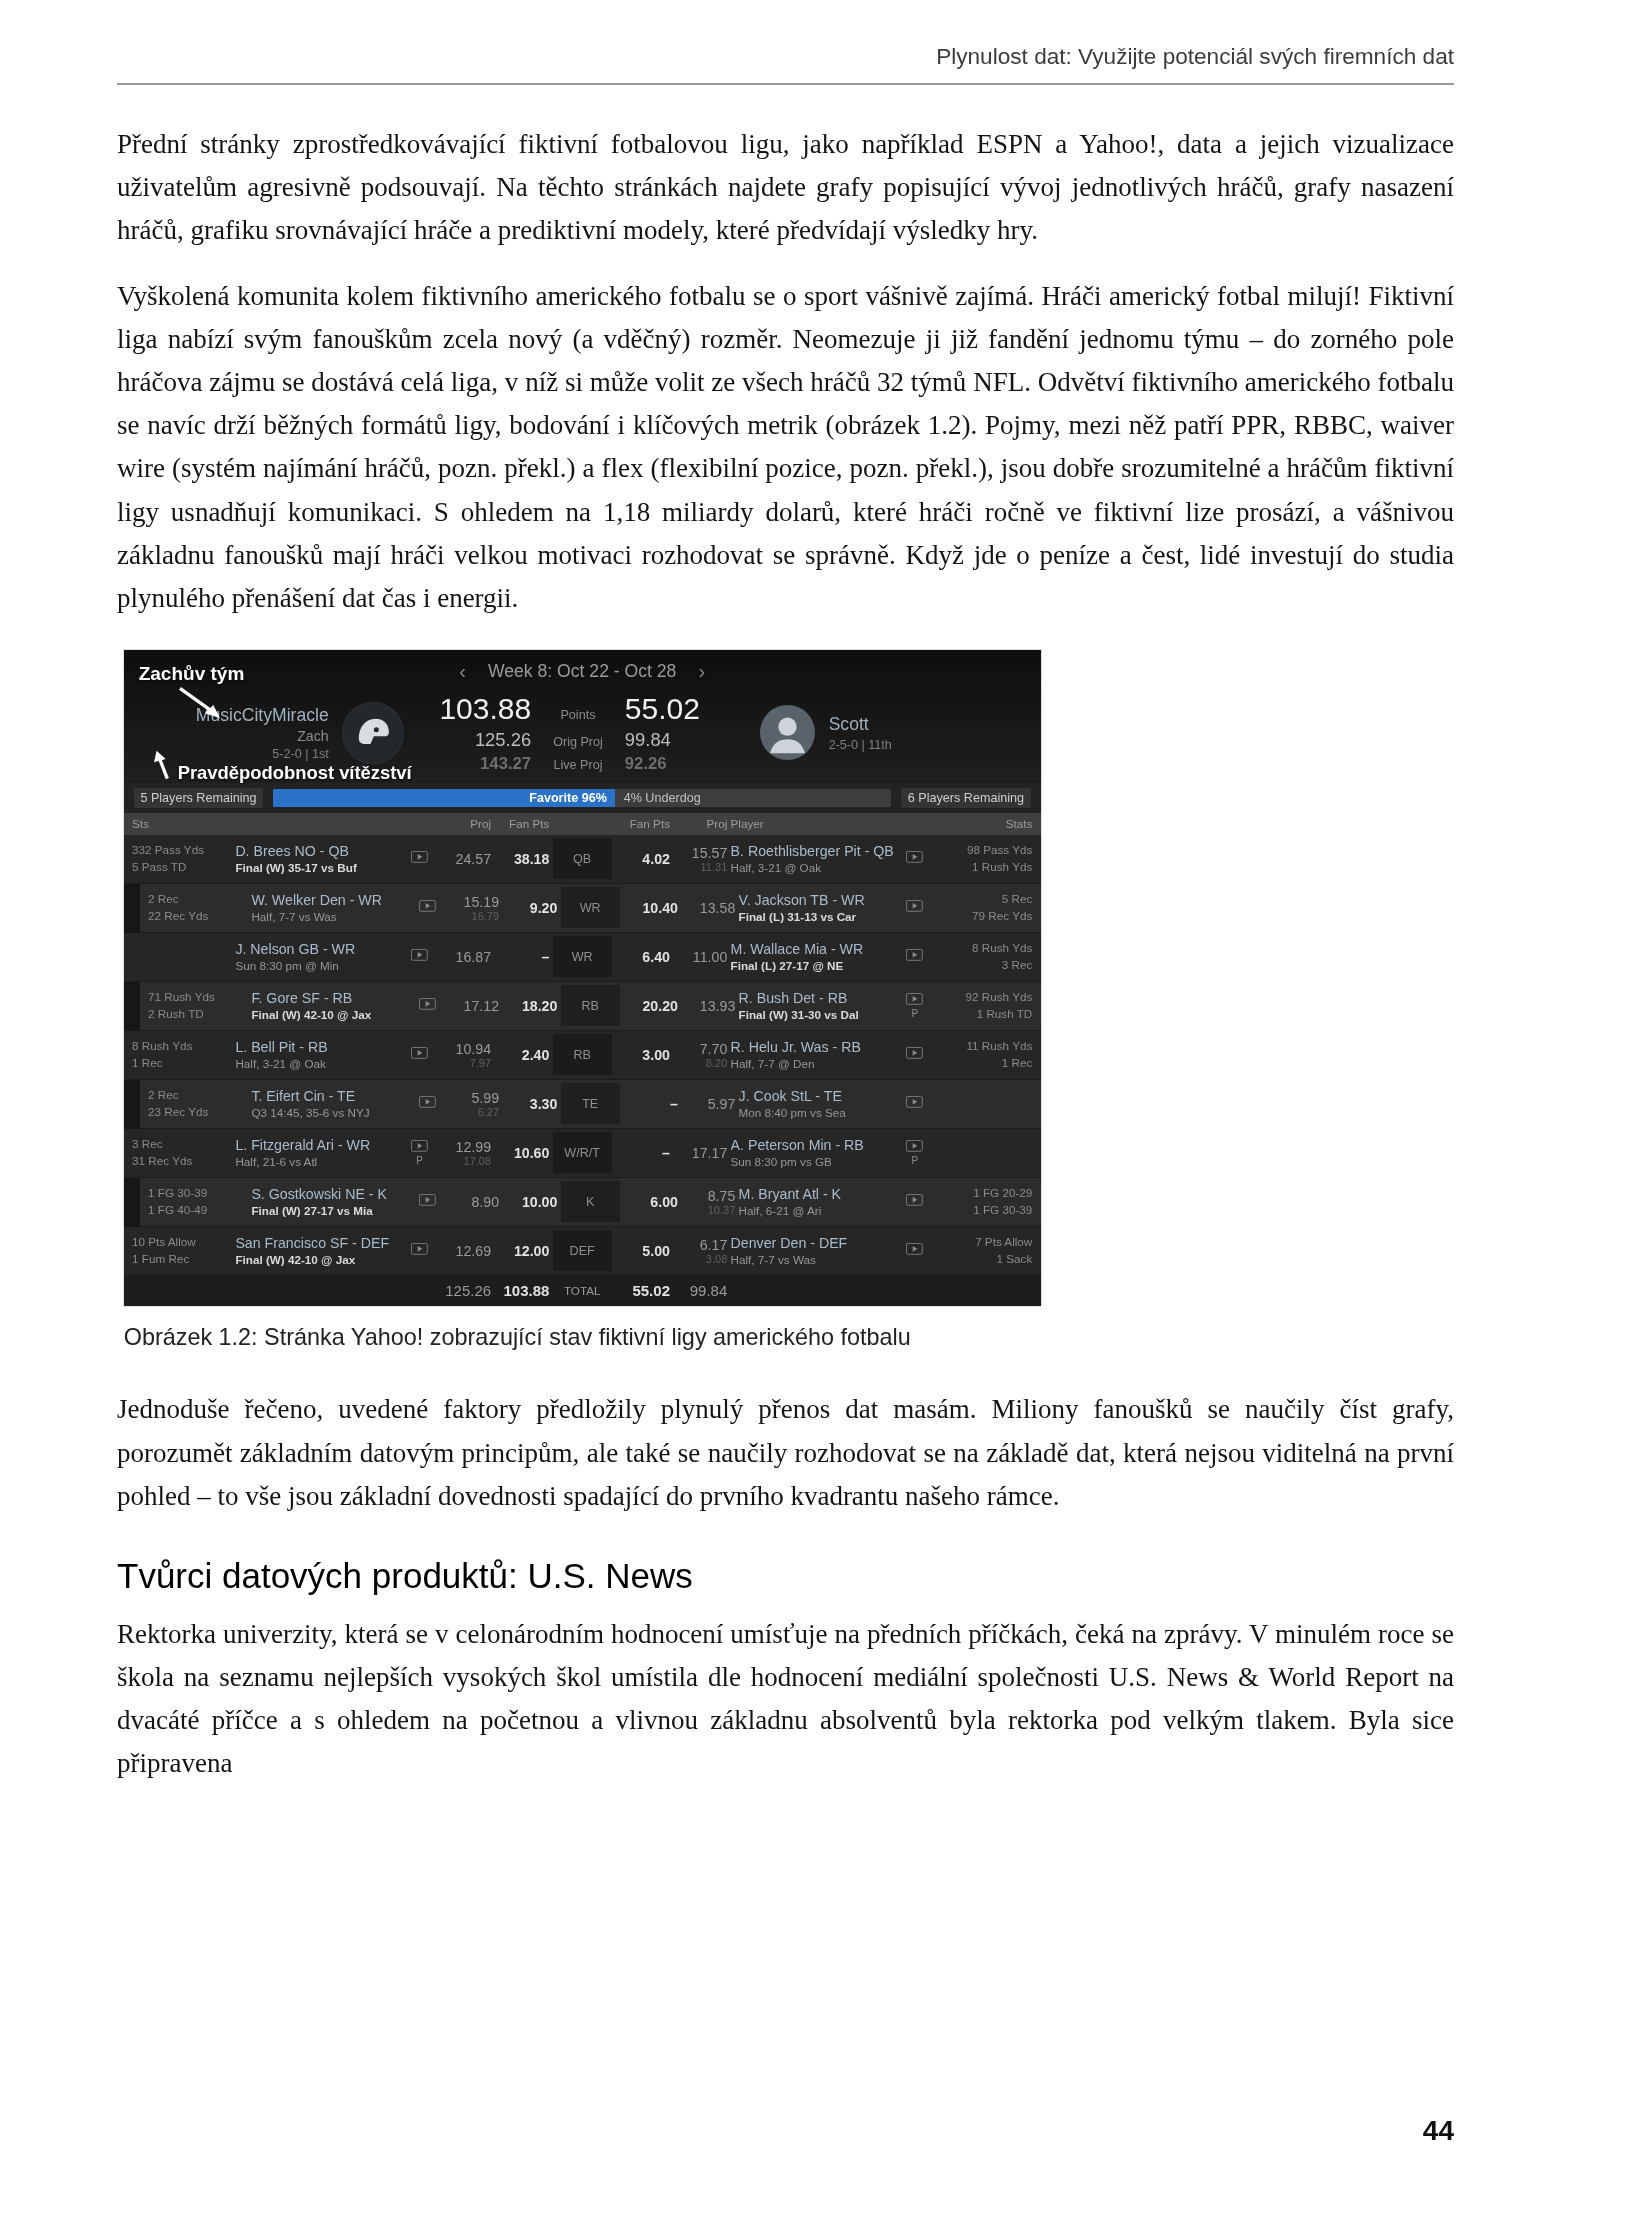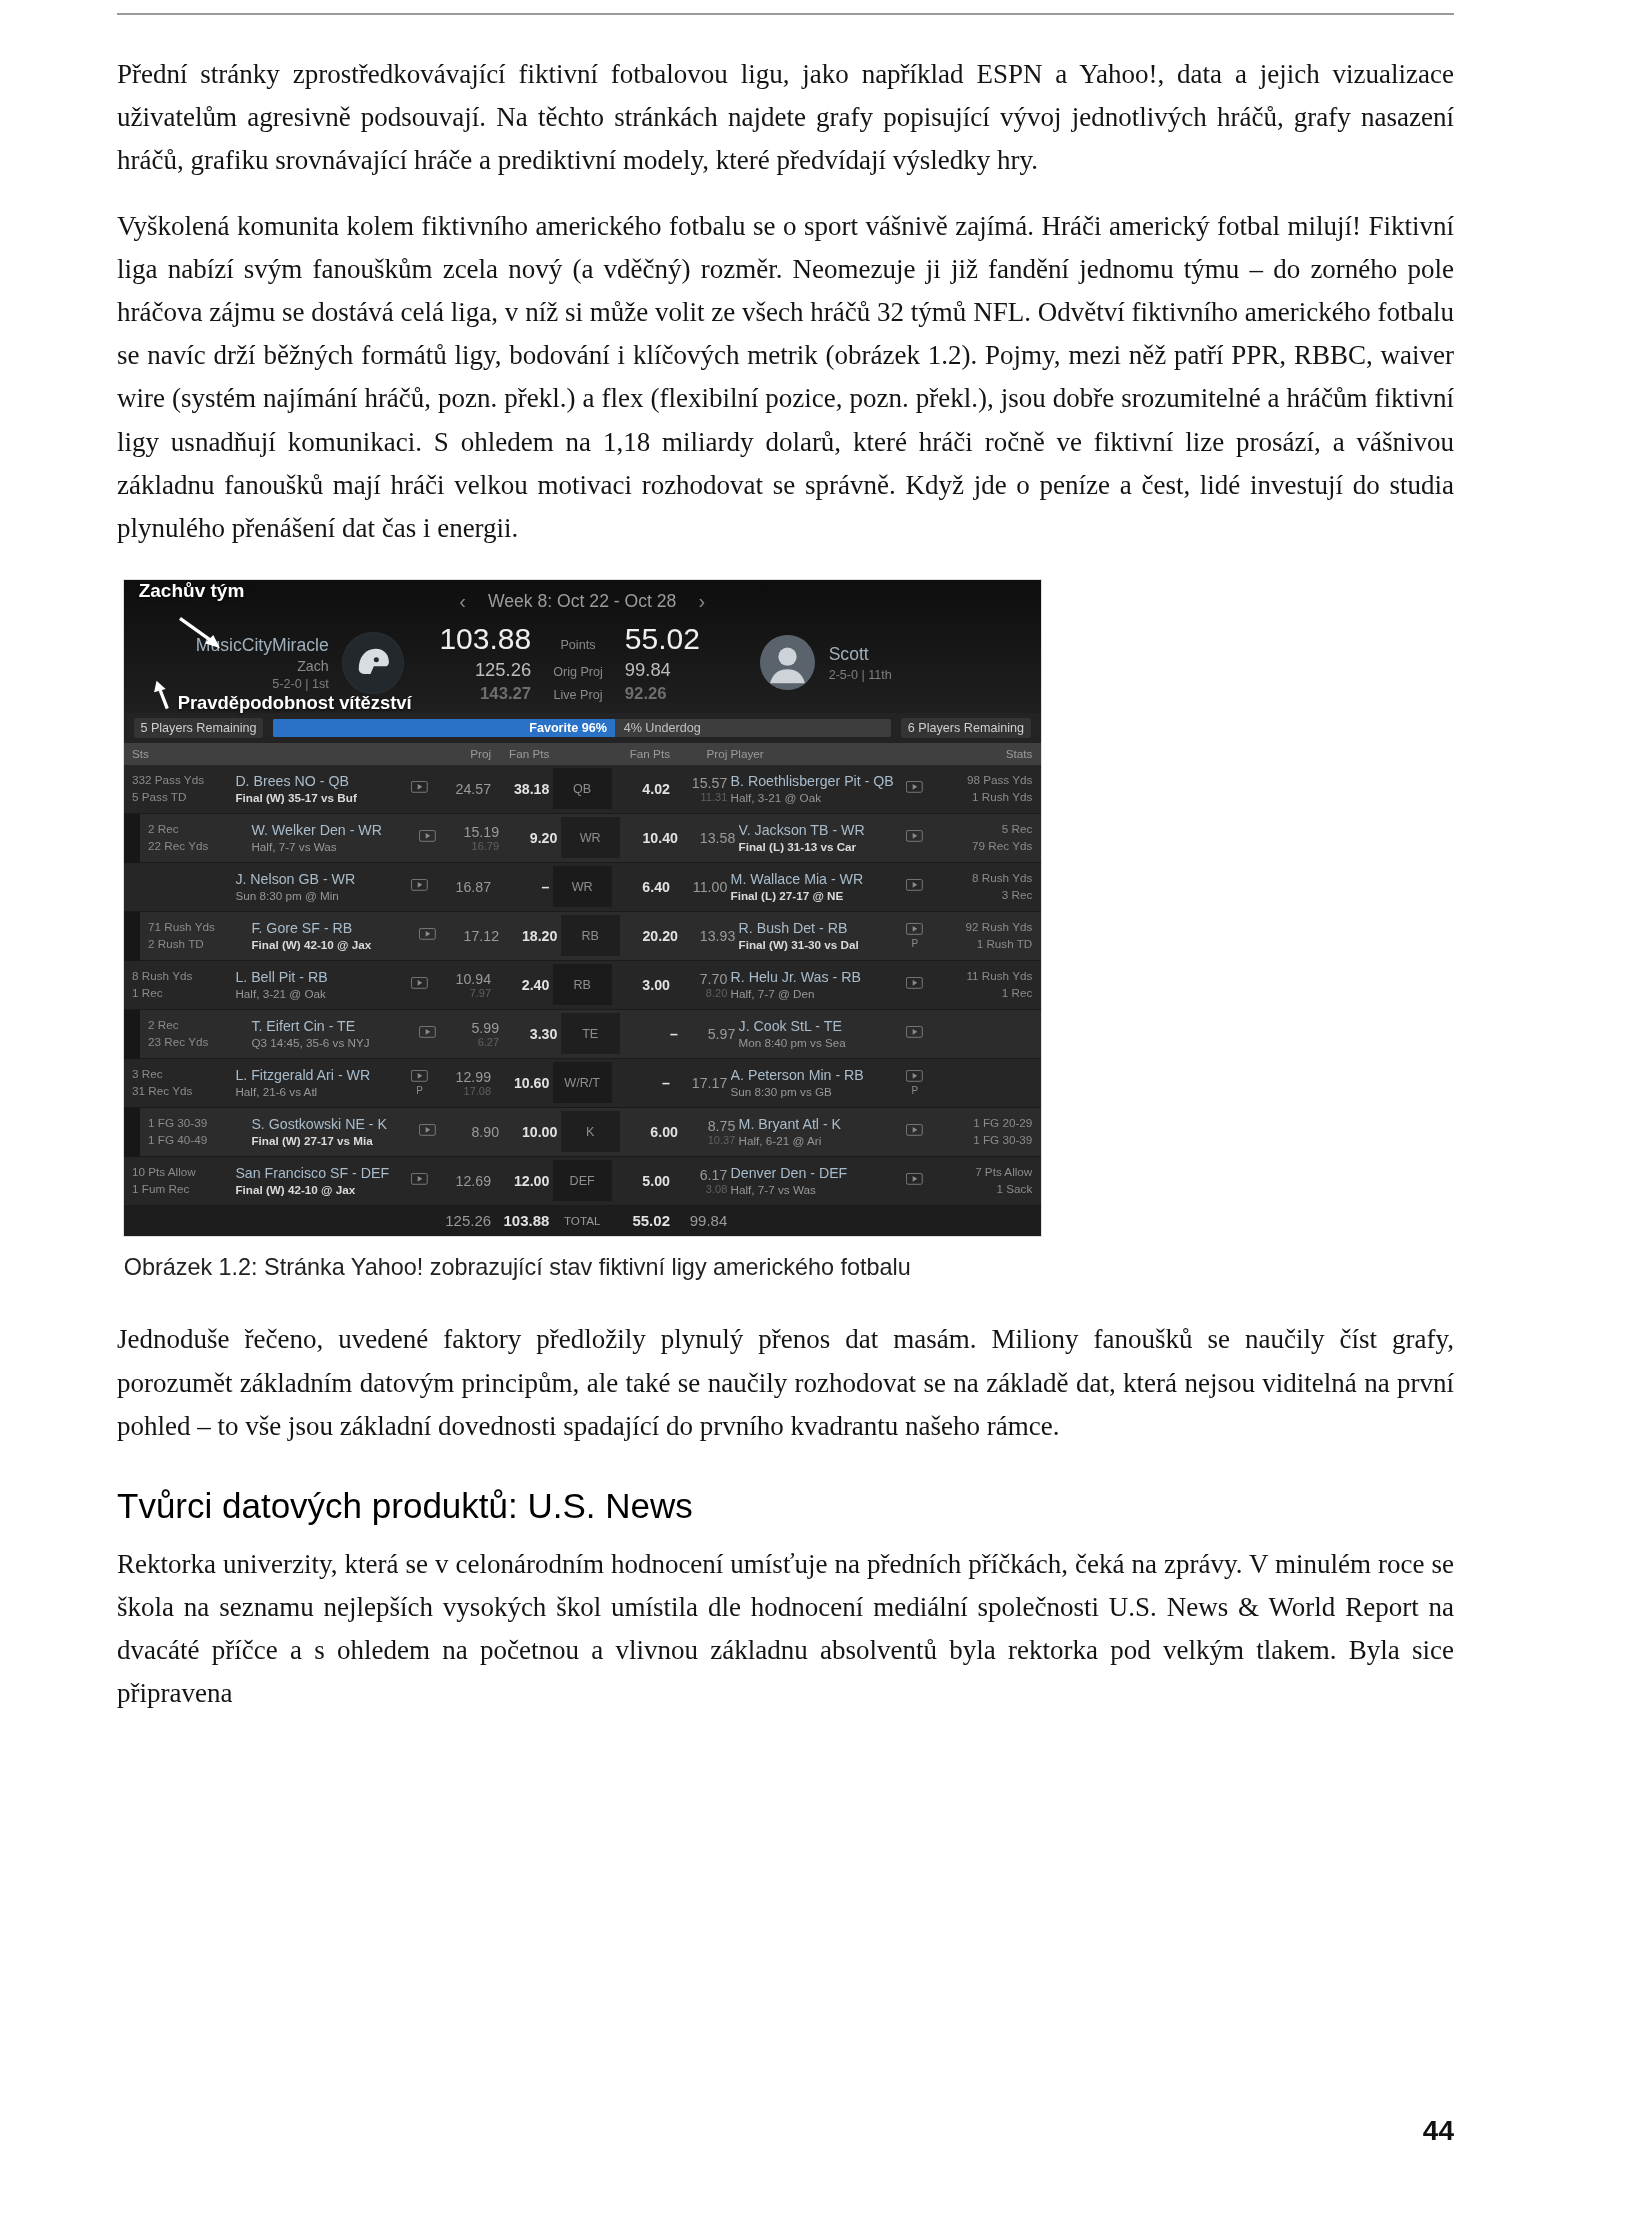--- a/index.html
+++ b/index.html
@@ -91,21 +91,21 @@
   .projv .sub{color:#606060;font-size:11px;}
   .fanpts{color:#e2e2e2;font-weight:bold;font-size:14.2px;}
   .pos-col{align-self:stretch;display:flex;align-items:center;justify-content:center;
     background:rgba(0,0,0,0.28);color:#8f8f8f;font-size:12.6px;}
   .tfoot{background:#1d1d1d;color:#9a9a9a;font-size:15px;padding-top:6.7px;padding-bottom:6.7px;}
   .tfoot .total-lbl{color:#9a9a9a;font-size:11.7px;text-align:center;}
   .tfoot .fanpts{font-size:15px;}
   
   .ann{position:absolute;color:#ffffff;font-weight:bold;font-size:19px;
     font-family:"Liberation Sans",sans-serif;text-shadow:0 0.8px 2.5px rgba(0,0,0,.8);}
-  .ann-team{top:0;left:15px;}
+  .ann-team{top:13px;left:15px;}
   .ann-team-arrow{position:absolute;top:35px;left:49px;}
   .ann-prob{top:112px;left:54px;font-size:18.4px;}
   .ann-prob-arrow{position:absolute;top:99px;left:25px;}
   
   .caption{margin:18.4px 0 37px 6.7px;font-family:"Liberation Sans",sans-serif;
     font-size:23.4px;color:#222;}
   .caption b{font-weight:normal;text-align:center;}
   
   .section-heading{
     font-family:"Liberation Sans",sans-serif;font-weight:400;
@@ -114,20 +114,21 @@
   
   .page-number{position:absolute;right:198px;bottom:69px;
     font-family:"Liberation Sans",sans-serif;font-weight:bold;font-size:28px;color:#111;}
 </style>
 </head>
 <body>
 
 <div class="page">
   <div class="content">
 
+    <div class="running-head">Plynulost dat: Využijte potenciál svých firemních dat</div>
     <div class="head-rule"></div>
 
     <p class="body-par first">Přední stránky zprostředkovávající fiktivní fotbalovou ligu, jako například ESPN a Yahoo!, data a jejich vizualizace uživatelům agresivně podsouvají. Na těchto stránkách najdete grafy popisující vývoj jednotlivých hráčů, grafy nasazení hráčů, grafiku srovnávající hráče a prediktivní modely, které předvídají výsledky hry.</p>
     <p class="body-par">Vyškolená komunita kolem fiktivního amerického fotbalu se o sport vášnivě zajímá. Hráči americký fotbal milují! Fiktivní liga nabízí svým fanouškům zcela nový (a vděčný) rozměr. Neomezuje ji již fandění jednomu týmu – do zorného pole hráčova zájmu se dostává celá liga, v níž si může volit ze všech hráčů 32 týmů NFL. Odvětví fiktivního amerického fotbalu se navíc drží běžných formátů ligy, bodování i klíčových metrik (obrázek 1.2). Pojmy, mezi něž patří PPR, RBBC, waiver wire (systém najímání hráčů, pozn. překl.) a flex (flexibilní pozice, pozn. překl.), jsou dobře srozumitelné a hráčům fiktivní ligy usnadňují komunikaci. S ohledem na 1,18 miliardy dolarů, které hráči ročně ve fiktivní lize prosází, a vášnivou základnu fanoušků mají hráči velkou motivaci rozhodovat se správně. Když jde o peníze a čest, lidé investují do studia plynulého přenášení dat čas i energii.</p>
 
     <div class="figure">
 
       <div class="fig-top">
         <div class="week-nav">
           <span class="chev">‹</span>

